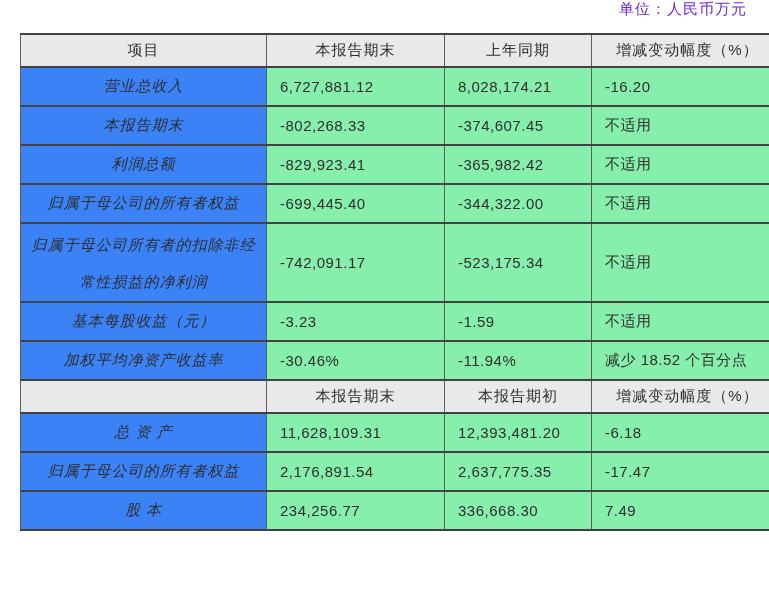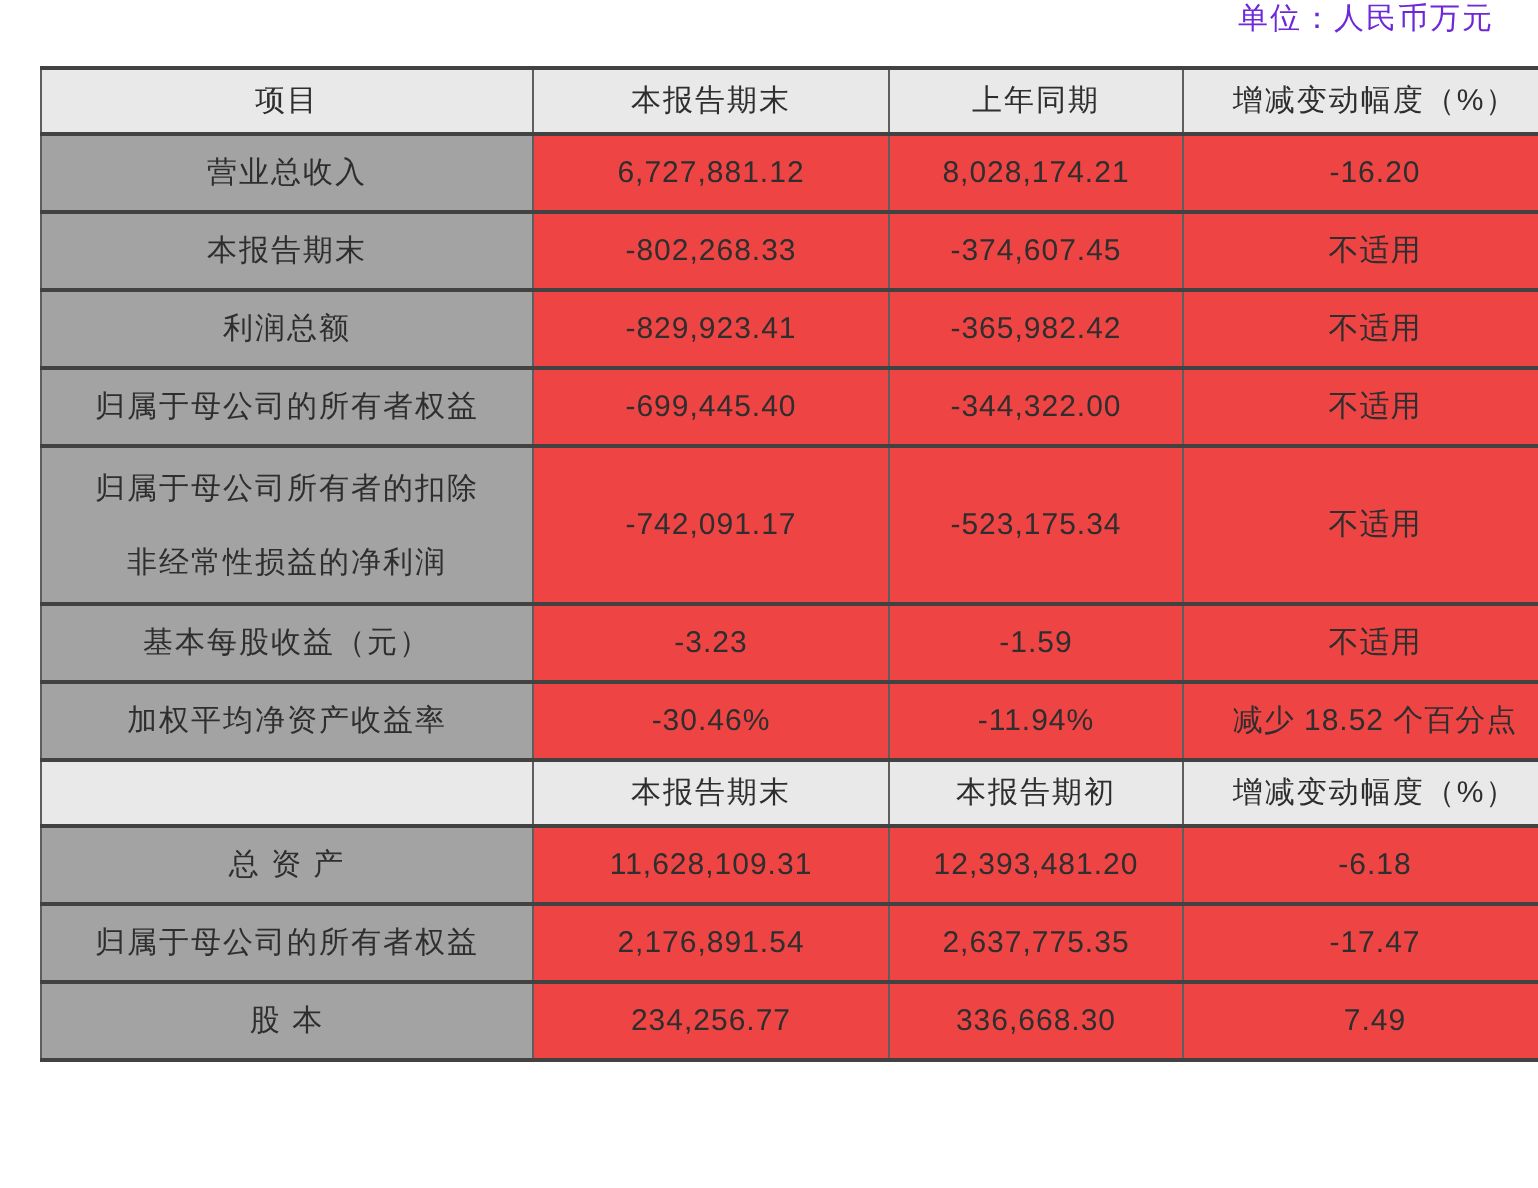--- a/index.html
+++ b/index.html
@@ -43,31 +43,32 @@
     overflow: hidden;
     white-space: normal;
   }
   tr.hdr td {
     background: #e9e9e9;
     text-align: center;
     height: 31px;
     letter-spacing: 1px;
   }
   td.lbl {
-    background: #a3a3a3;
+    background: #3b82f6;
     text-align: center;
     letter-spacing: 1px;
+    font-style: italic;
   }
   td.num {
-    background: #ef4444;
-    text-align: center;
+    background: #86efac;
+    text-align: left;
     letter-spacing: 0.5px;
   }
   tr.tall td { height: 77px; }
-  tr.tall td.lbl { line-height: 37px; padding: 0 22px; }
+  tr.tall td.lbl { line-height: 37px; padding: 0 6px; }
 </style>
 </head>
 <body>
 
 <div class="page">
 
   <div class="unit-label">单位：人民币万元</div>
 
   <table class="fin">
     <colgroup>

